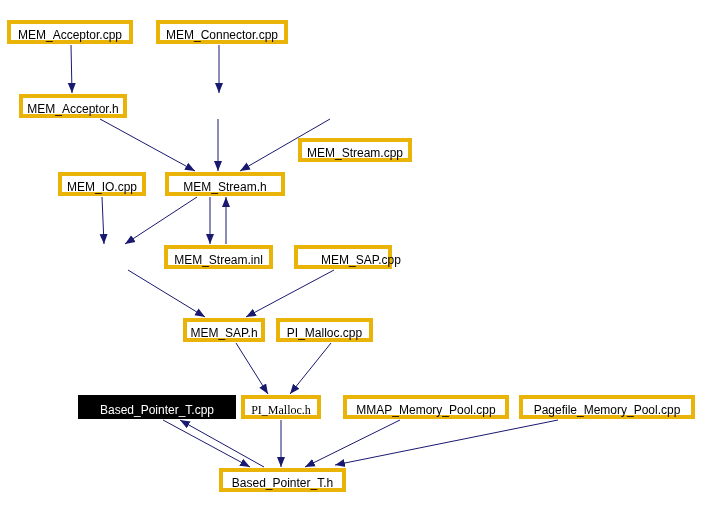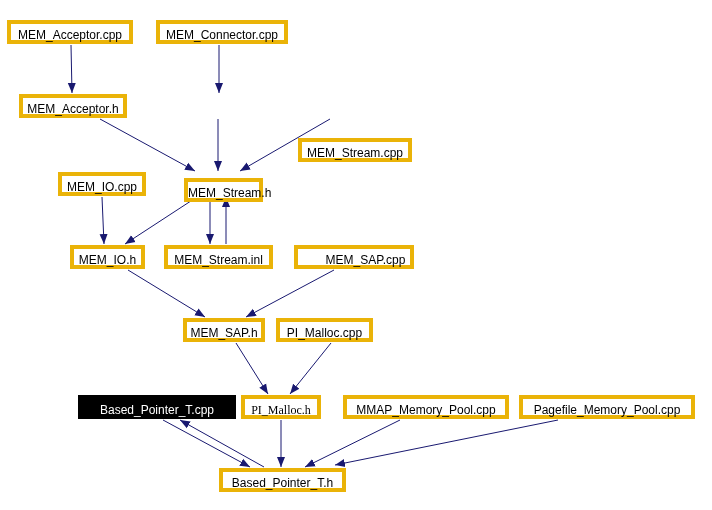--- a/index.html
+++ b/index.html
@@ -51,24 +51,23 @@
         <path d="M400,420 L305,467" fill="none" stroke="#191970" stroke-width="1" marker-end="url(#arrow)"></path>
         <path d="M558,420 L335,465" fill="none" stroke="#191970" stroke-width="1" marker-end="url(#arrow)"></path>
       </g>
   </svg>
 
   <div class="node" id="n-mem_acceptor_cpp" style="left: 7px; top: 20px; width: 126px;">MEM_Acceptor.cpp</div>
   <div class="node" id="n-mem_connector_cpp" style="left: 156px; top: 20px; width: 132px;">MEM_Connector.cpp</div>
   <div class="node" id="n-mem_acceptor_h" style="left: 19px; top: 94px; width: 108px;">MEM_Acceptor.h</div>
   <div class="node" id="n-mem_stream_cpp" style="left: 298px; top: 94px; width: 114px; margin-top: 44px;">MEM_Stream.cpp</div>
   <div class="node" id="n-mem_io_cpp" style="left: 58px; top: 172px; width: 88px;">MEM_IO.cpp</div>
-  <div class="node" id="n-mem_stream_h" style="left: 184px; top: 172px; width: 79px; margin-top: 6px;">MEM_Stream.h</div>
-  <div class="node" id="n-mem_io_h" style="left: 70px; top: 245px; width: 75px;">MEM_IO.h</div>
+  <div class="node" id="n-mem_stream_h" style="left: 165px; top: 172px; width: 120px;">MEM_Stream.h</div>
   <div class="node" id="n-mem_stream_inl" style="left: 164px; top: 245px; width: 109px;">MEM_Stream.inl</div>
-  <div class="node" id="n-mem_sap_cpp" style="left: 294px; top: 245px; width: 120px; padding-left: 23px;">MEM_SAP.cpp</div>
+  <div class="node" id="n-mem_sap_cpp" style="left: 294px; top: 245px; width: 98px; padding-left: 23px;">MEM_SAP.cpp</div>
   <div class="node" id="n-mem_sap_h" style="left: 183px; top: 318px; width: 82px;">MEM_SAP.h</div>
   <div class="node" id="n-pi_malloc_cpp" style="left: 276px; top: 318px; width: 97px;">PI_Malloc.cpp</div>
   <div class="node highlight" id="n-based_pointer_t_cpp" style="left: 78px; top: 395px; width: 158px;">Based_Pointer_T.cpp</div>
   <div class="node" id="n-pi_malloc_h" style="left: 241px; top: 395px; width: 80px; font-family: Liberation Serif, serif;">PI_Malloc.h</div>
   <div class="node" id="n-mmap_memory_pool_cpp" style="left: 343px; top: 395px; width: 166px;">MMAP_Memory_Pool.cpp</div>
   <div class="node" id="n-pagefile_memory_pool_cpp" style="left: 519px; top: 395px; width: 176px;">Pagefile_Memory_Pool.cpp</div>
   <div class="node" id="n-based_pointer_t_h" style="left: 219px; top: 468px; width: 127px;">Based_Pointer_T.h</div>
 </div>
 
 </body></html>

